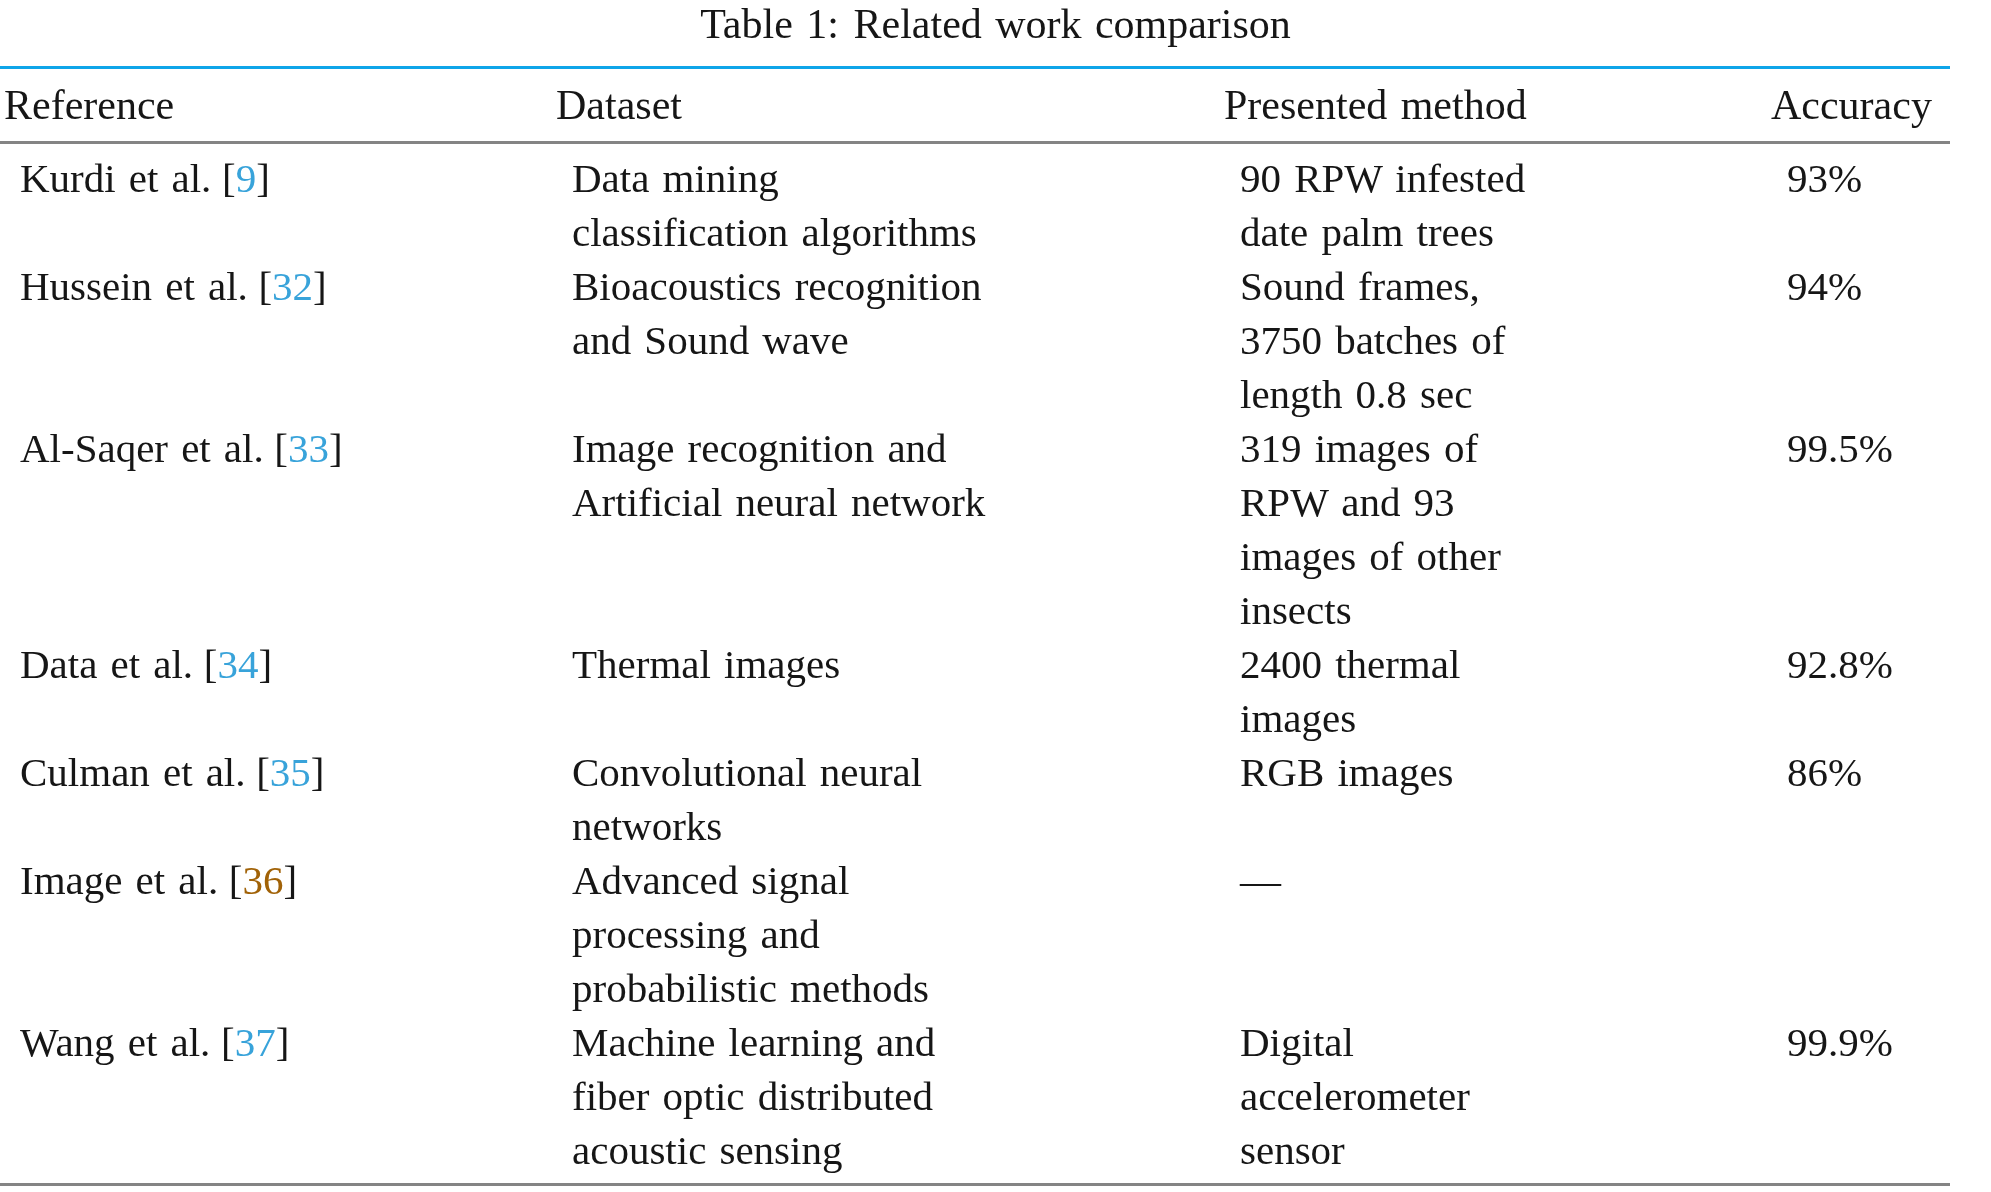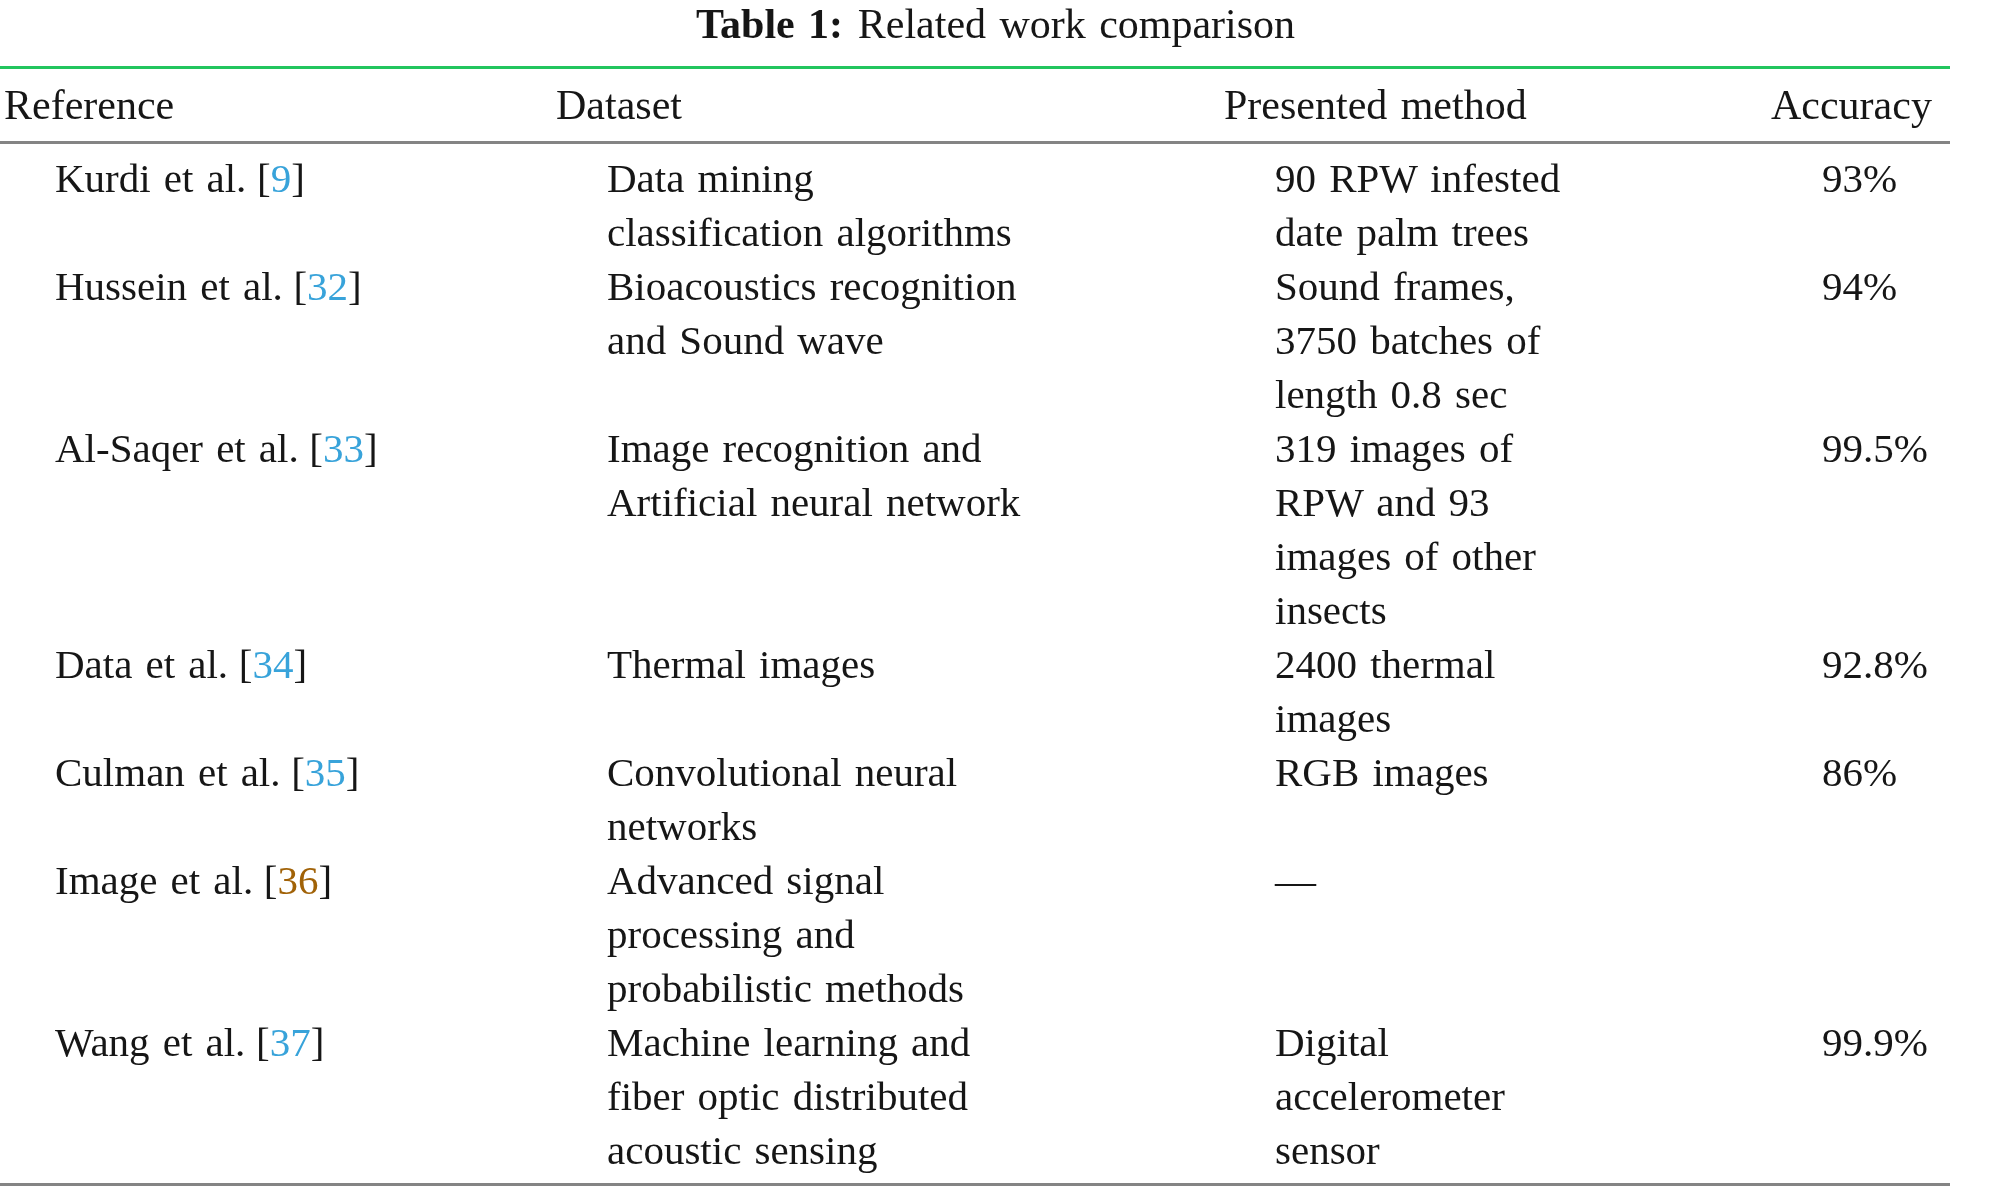--- a/index.html
+++ b/index.html
@@ -19,48 +19,47 @@
   }
   .caption {
     width: 100%;
     text-align: center;
     font-size: 42px;
     line-height: 48px;
     padding-top: 0px;
     white-space: nowrap;
   }
   .caption-label {
-    font-weight: bold;
+    font-weight: normal;
   }
   .caption-text {
     margin-left: 0.35em;
     margin-top: 36px;
   }
   .tbl {
     position: absolute;
     top: 66px;
     left: 0;
     width: 1950px;
-    border-top: 3px solid #22c55e;
+    border-top: 3px solid #0ea5e9;
     border-bottom: 3px solid #848484;
   }
   .hrow {
     display: grid;
     grid-template-columns: 552px 668px 547px 183px;
     height: 72px;
     align-items: center;
     border-bottom: 3px solid #848484;
     font-size: 42px;
   }
   .hcell {
     padding-left: 4px;
   }
   .tbody {
     padding: 7px 0 6px 16px;
-    margin-left: 35px;
   }
   .row {
     display: grid;
     grid-template-columns: 552px 668px 547px 183px;
     align-items: start;
   }
   .cell {
     font-size: 41px;
     line-height: 54px;
     white-space: pre-line;

